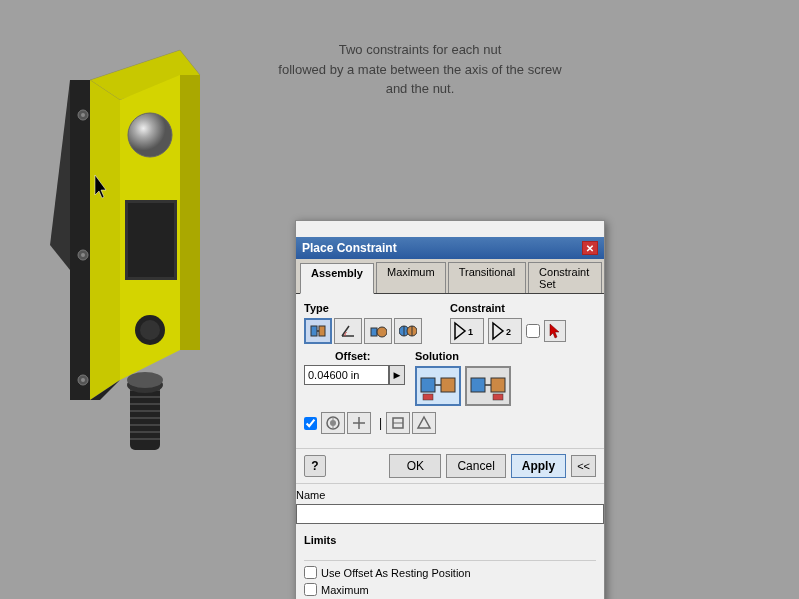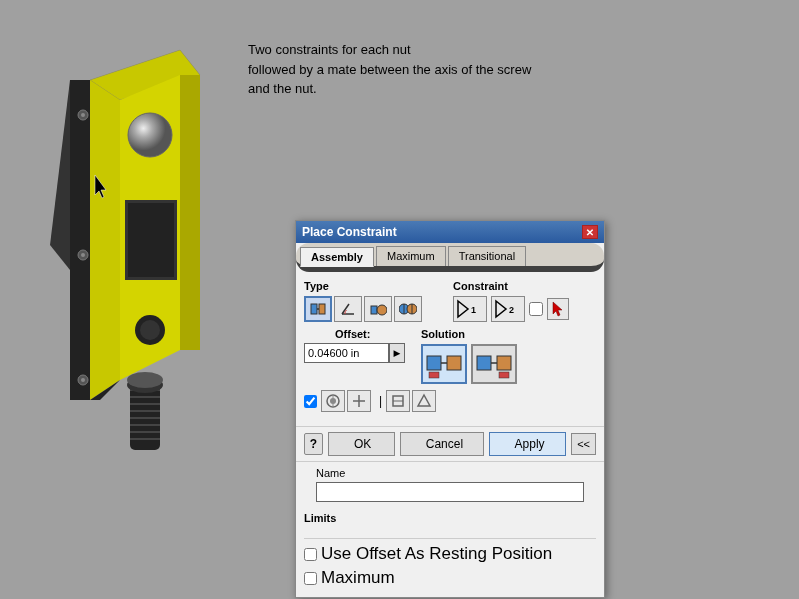--- a/index.html
+++ b/index.html
@@ -10,25 +10,26 @@
       font-family: Arial, sans-serif;
       font-size: 12px;
       overflow: hidden;
       position: relative;
     }
 
     
     .description-area {
       position: absolute;
       top: 40px;
-      left: 248px;
+      left: 240px;
       width: 360px;
-      color: #000000;
+      color: #404040;
       font-size: 13px;
       line-height: 1.5;
+      text-align: center;
     }
 
     
     .model-area {
       position: absolute;
       top: 20px;
       left: 30px;
       width: 210px;
       height: 420px;
     }
@@ -47,43 +48,43 @@
     .dialog-titlebar {
       background: linear-gradient(to bottom, #4a7ab5, #2a5a9f);
       color: white;
       padding: 4px 6px;
       font-size: 12px;
       font-weight: bold;
       display: flex;
       justify-content: space-between;
       align-items: center;
       user-select: none;
+      margin-top: 16px;
     }
 
     .dialog-close-btn {
       background: #cc3333;
       color: white;
       border: 1px solid #aa2222;
       width: 16px;
       height: 14px;
       font-size: 10px;
       cursor: pointer;
       display: flex;
       align-items: center;
       justify-content: center;
       font-weight: bold;
     }
 
     .dialog-tabs {
       display: flex;
       background: #d4d0c8;
-      border-bottom: 6px solid #404040;
+      border-bottom: 1px solid #404040;
       padding-top: 3px;
       padding-left: 4px;
-      border-radius: 13px;
     }
 
     .tab {
       padding: 3px 10px;
       font-size: 11px;
       border: 1px solid #888;
       border-bottom: none;
       background: #d4d0c8;
       cursor: pointer;
       margin-right: 2px;
@@ -97,21 +98,21 @@
       position: relative;
       top: 1px;
     }
 
     .dialog-body {
       padding: 8px;
     }
 
     .section-row {
       display: flex;
-      gap: 6px;
+      gap: 0;
       margin-bottom: 6px;
     }
 
     .section {
       flex: 1;
     }
 
     .section-label {
       font-size: 11px;
       font-weight: bold;
@@ -281,45 +282,45 @@
       display: flex;
       align-items: center;
       justify-content: center;
       font-size: 12px;
       font-weight: bold;
       margin-right: auto;
       border-radius: 2px;
     }
 
     .footer-btn {
-      padding: 4px 25px;
+      padding: 4px 10px;
       border: 1px solid #888;
       background: #e0e0e0;
       cursor: pointer;
       font-size: 12px;
       min-width: 52px;
       text-align: center;
     }
 
     .footer-btn.apply-btn {
       background: #d8e8f8;
       border-color: #4a7ab5;
-      font-weight: normal;
+      font-weight: bold;
     }
 
     .more-btn {
       padding: 4px 5px;
       border: 1px solid #888;
       background: #e0e0e0;
       cursor: pointer;
       font-size: 11px;
     }
 
     .name-section {
-      padding: 5px 20px;
+      padding: 5px 0;
       border-top: 1px solid #ccc;
     }
 
     .name-label {
       font-size: 11px;
       color: #000;
       margin-bottom: 3px;
     }
 
     .name-input {
@@ -344,21 +345,21 @@
     }
 
     .limits-check-row {
       display: flex;
       align-items: center;
       gap: 4px;
       margin-bottom: 4px;
     }
 
     .limits-check-label {
-      font-size: 17px;
+      font-size: 11px;
       color: #000;
     }
 
     
     .model-svg {
       position: absolute;
       top: 0;
       left: 0;
     }
   </style>
@@ -441,20 +442,21 @@
 
   <div class="dialog-titlebar">
     <span>Place Constraint</span>
     <button class="dialog-close-btn">✕</button>
   </div>
 
   <div class="dialog-tabs">
     <div class="tab active">Assembly</div>
     <div class="tab">Maximum</div>
     <div class="tab">Transitional</div>
+    <div class="tab">Constraint Set</div>
   </div>
 
   <div class="dialog-body">
 
     <div class="section-row">
 
       <div class="section">
         <div class="section-label">Type</div>
         <div class="type-buttons">
 

